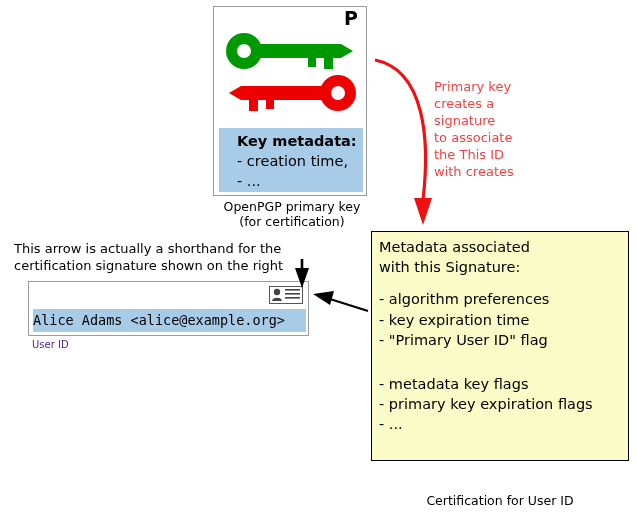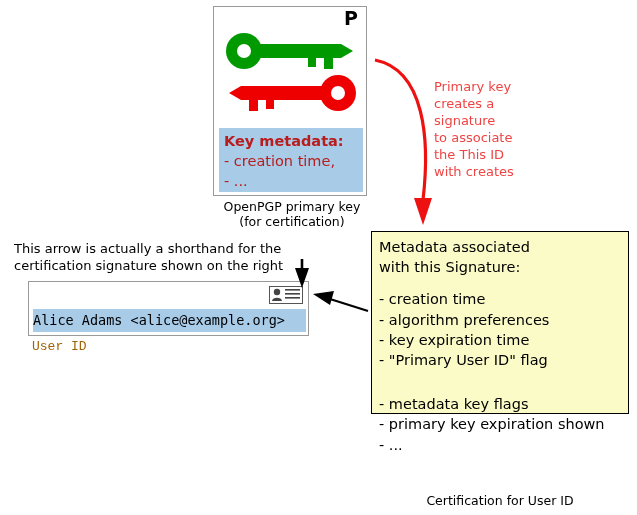--- a/index.html
+++ b/index.html
@@ -48,22 +48,23 @@
     top: 121px;
     width: 144px;
     height: 64px;
     background: #a8cbe8;
     box-sizing: border-box;
     padding: 3px 5px 0 5px;
   }
   #key-metadata-box div {
     font-size: 14.5px;
     line-height: 20px;
-    color: #b91c1c;
+    color: #000000;
     white-space: nowrap;
+    margin-left: 13px;
   }
   #key-metadata-title { font-weight: bold; }
 
   #primary-key-caption {
     left: 198px;
     top: 199px;
     width: 188px;
     text-align: center;
     font-size: 12.5px;
     line-height: 15px;
@@ -78,21 +79,21 @@
     font-size: 13px;
     line-height: 17px;
     color: #ef4444;
   }
 
   
   #signature-box {
     left: 371px;
     top: 231px;
     width: 258px;
-    height: 183px;
+    height: 230px;
     border: 1px solid #000000;
     background: #fbfbc8;
     box-sizing: border-box;
     padding: 5px 7px 0 7px;
   }
   #signature-box .line {
     font-size: 14.5px;
     line-height: 20.2px;
     color: #000000;
     white-space: nowrap;
@@ -135,23 +136,22 @@
     box-sizing: border-box;
     font-family: "DejaVu Sans Mono", monospace;
     font-size: 13.5px;
     line-height: 23px;
     color: #000000;
     white-space: nowrap;
   }
   #userid-caption {
     left: 32px;
     top: 339px;
-    font-size: 13px;
-    color: #a16207;
-    font-family: Liberation Mono, monospace;
+    font-size: 10px;
+    color: #4c1d95;
   }
 
   
   #shorthand-note {
     left: 14px;
     top: 240px;
     width: 300px;
     font-size: 13px;
     line-height: 17px;
     color: #000000;
@@ -211,28 +211,27 @@
   <div>signature</div>
   <div>to associate</div>
   <div>the This ID</div>
   <div>with creates</div>
 </div>
 
 <div class="abs" id="signature-box">
   <div class="line">Metadata associated</div>
   <div class="line">with this Signature:</div>
   <div class="spacer"></div>
-  <div class="line">- creation time</div>
   <div class="line">- algorithm preferences</div>
   <div class="line">- key expiration time</div>
   <div class="line">- "Primary User ID" flag</div>
   <div class="spacer"></div>
   <div class="spacer"></div>
   <div class="line">- metadata key flags</div>
-  <div class="line">- primary key expiration shown</div>
+  <div class="line">- primary key expiration flags</div>
   <div class="line">- ...</div>
 </div>
 
 <div class="abs" id="signature-caption">Certification for User ID</div>
 
 <div class="abs" id="userid-card">
   <svg id="userid-avatar" viewBox="0 0 34 18">
     <rect x="0.5" y="0.5" width="33" height="17" fill="#ffffff" stroke="#555555"></rect>
     <circle cx="8" cy="6" r="3.2" fill="#444444"></circle>
     <path d="M3 15 C3 10.5, 13 10.5, 13 15 Z" fill="#444444"></path>

